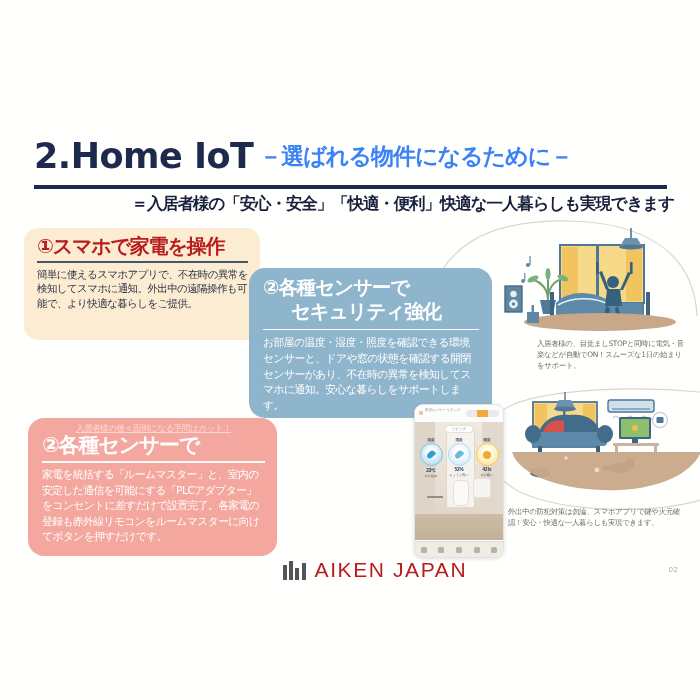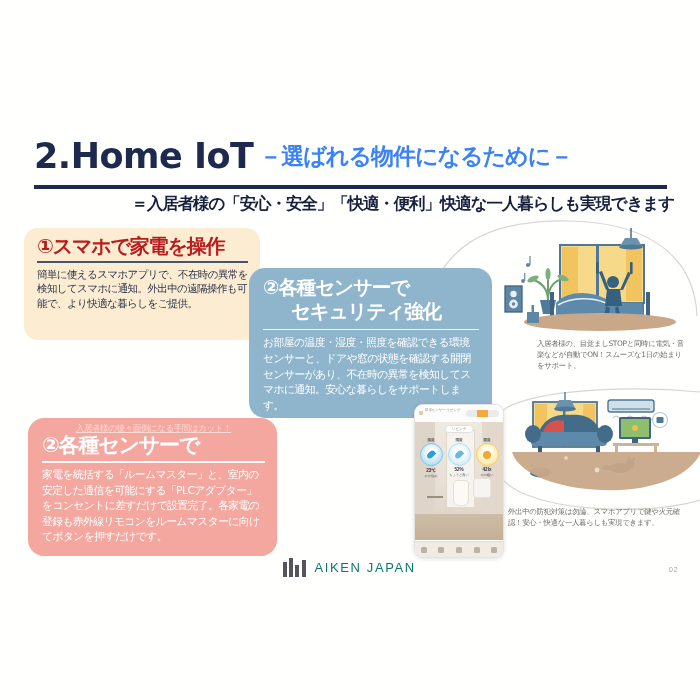--- a/index.html
+++ b/index.html
@@ -126,21 +126,21 @@
   
   .logo { position:absolute; left:283px; top:558px; display:flex; align-items:center; gap:9px; }
   .logo-mark { display:flex; align-items:flex-end; gap:2.2px; height:19px; }
   .logo-mark i { display:block; background:#55545a; width:4px; }
   .logo-mark i.a { height:15px; }
   .logo-mark i.b { height:19px; }
   .logo-mark i.c { height:12px; }
   .logo-mark i.d { height:17px; }
   .logo-text {
     font-family:"Liberation Sans", sans-serif;
-    font-size:13px; color:#0f766e; letter-spacing:1.6px;
+    font-size:21px; color:#b91c1c; letter-spacing:1.6px;
   }
   .page-no {
     position:absolute; right:22px; top:565px;
     font-family:"Liberation Sans", sans-serif;
     font-size:7.5px; color:#a9a7a2; letter-spacing:.4px;
   }
 
   
   .art { position:absolute; left:0; top:0; width:700px; height:700px; pointer-events:none; }
 

